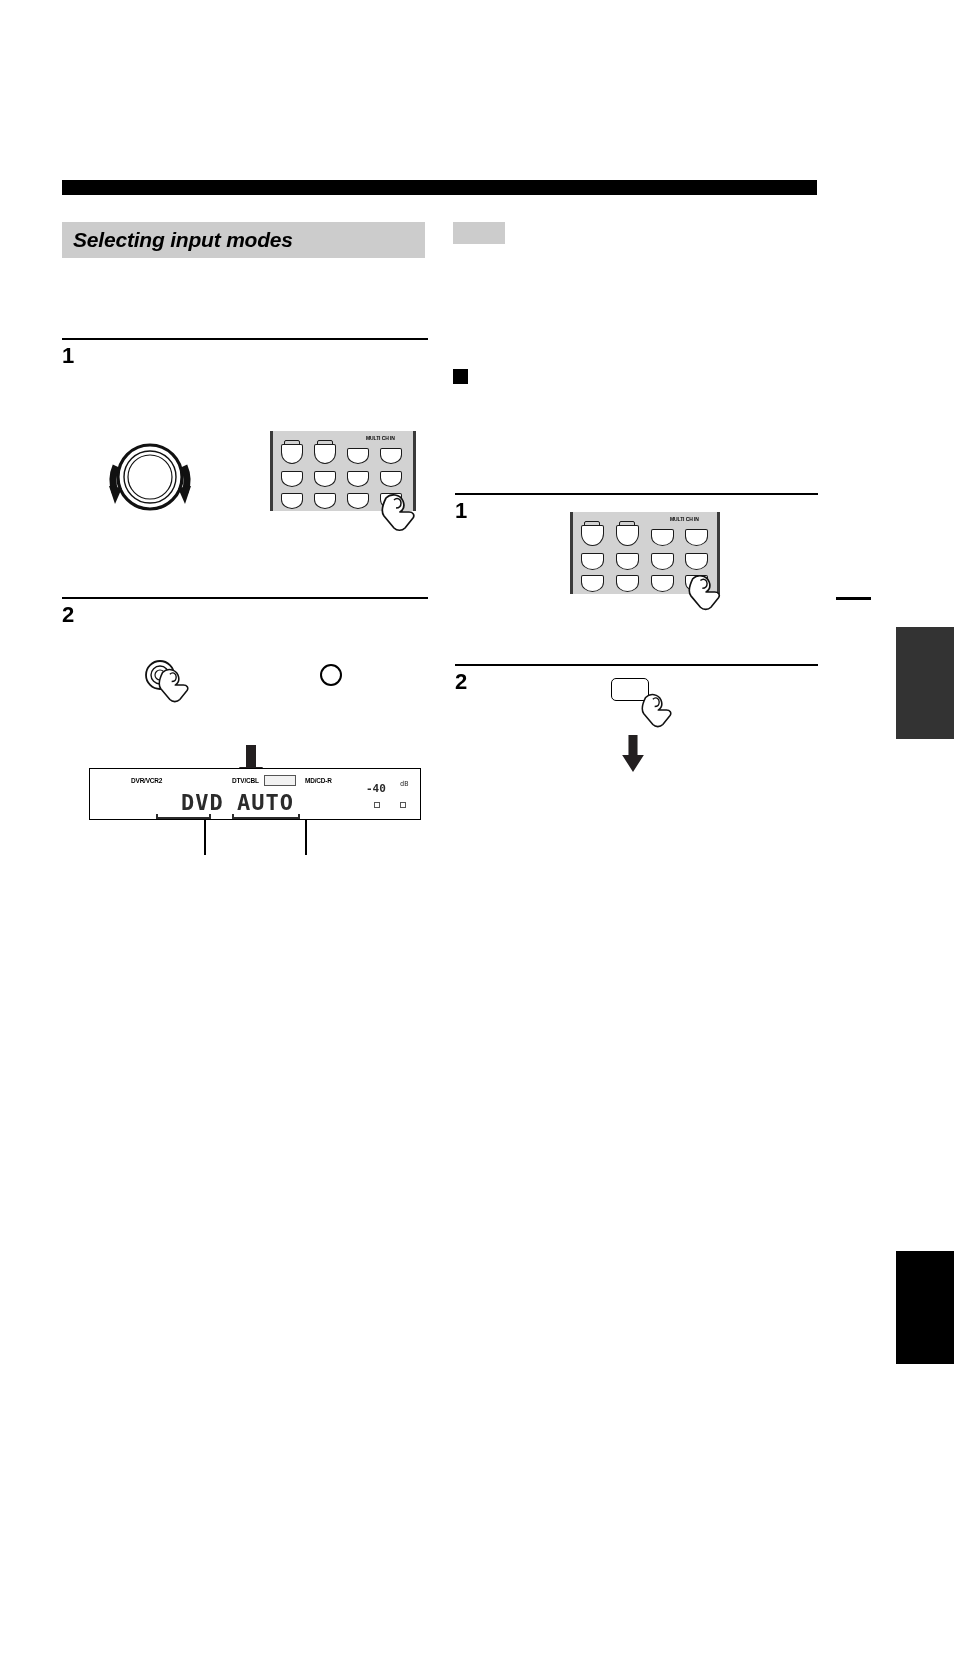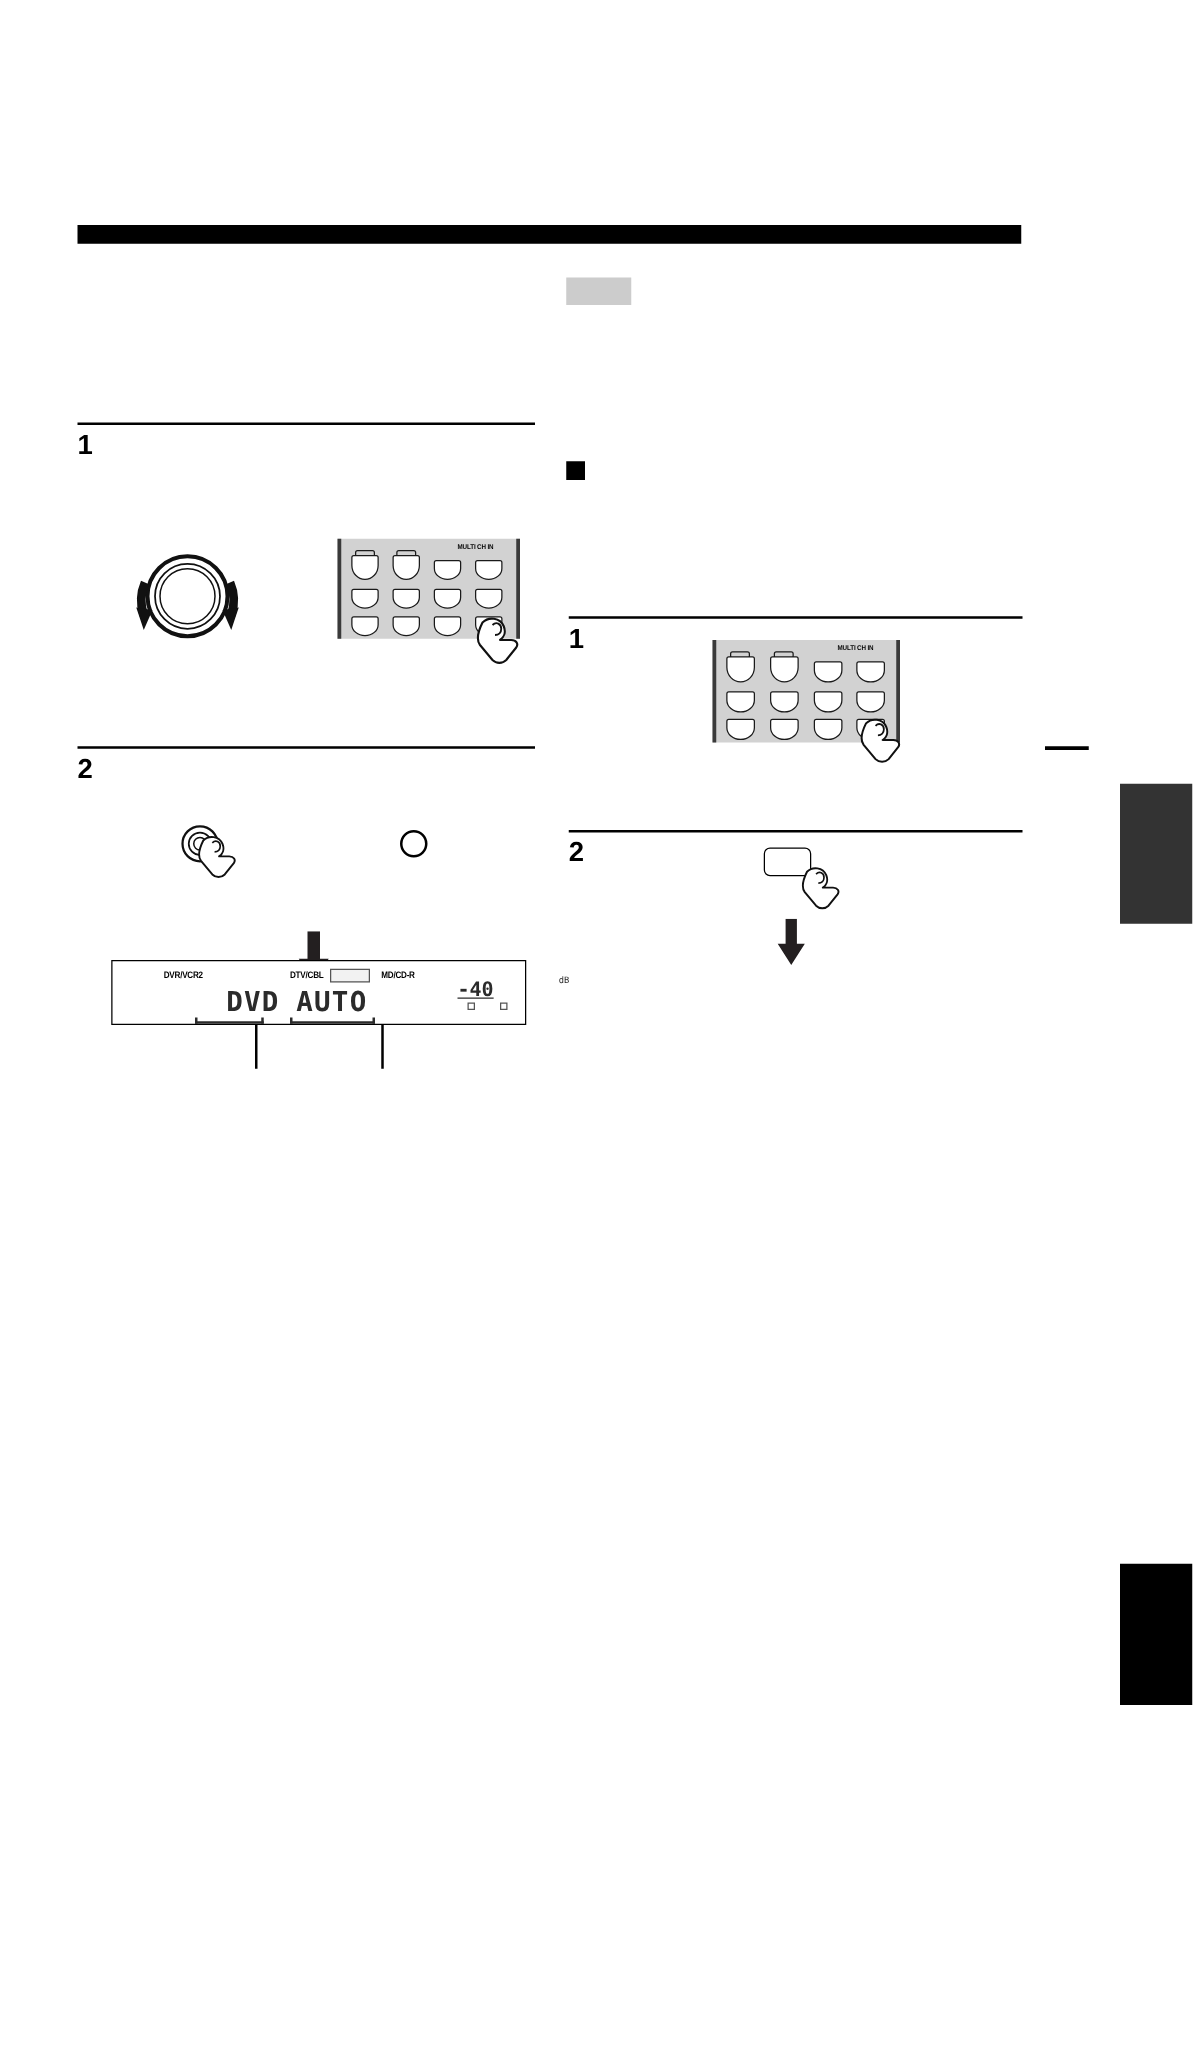--- a/index.html
+++ b/index.html
@@ -231,30 +231,28 @@
     font-family: "DejaVu Sans Mono", monospace;
     font-weight: bold;
     color: #2b2b2b;
     white-space: nowrap;
   }
   .seg-big {
     font-size: 22px;
     letter-spacing: 1px;
   }
   .seg-vol {
-    font-size: 16px;
+    font-size: 11px;
     letter-spacing: 0px;
-    text-decoration: underline;
   }
   .seg-db {
     position: absolute;
     font-family: "DejaVu Sans Mono", monospace;
     font-size: 7px;
     color: #2b2b2b;
-    margin-left: 47px;
   }
   .seg-tick {
     position: absolute;
     background: #2b2b2b;
   }
   .led-sq {
     position: absolute;
     width: 6px;
     height: 6px;
     border: 1px solid #555555;
@@ -295,20 +293,23 @@
     background: #000000;
   }
 </style>
 </head>
 <body>
 
 <div id="page">
 
   <div class="top-rule"></div>
 
+  <div class="section-band">
+    <div class="title">Selecting input modes</div>
+  </div>
 
   <div class="grey-chip"></div>
 
   <div class="square-bullet"></div>
 
   <div class="step-rule rule-l1"></div>
   <div class="step-num num-l1">1</div>
 
   <div class="knob-wrap">
     <svg width="110" height="90" viewBox="0 0 110 90">

